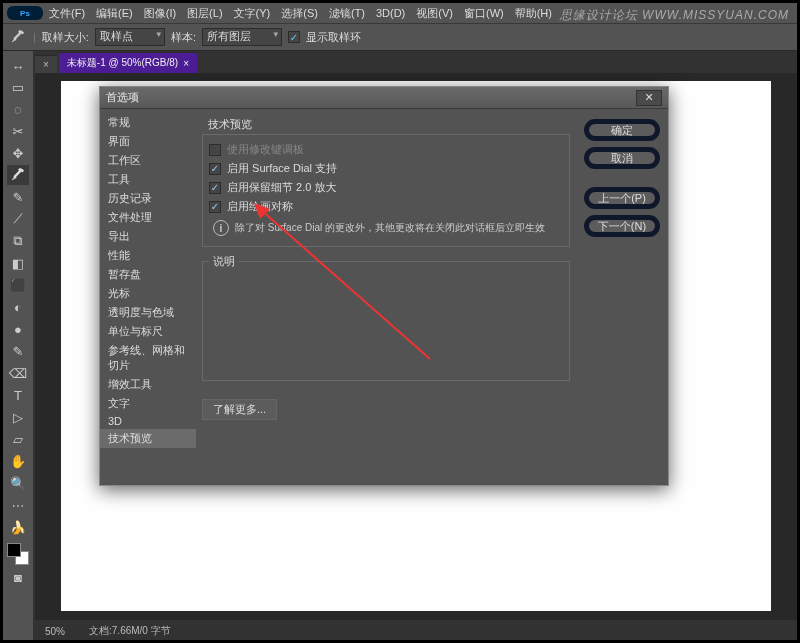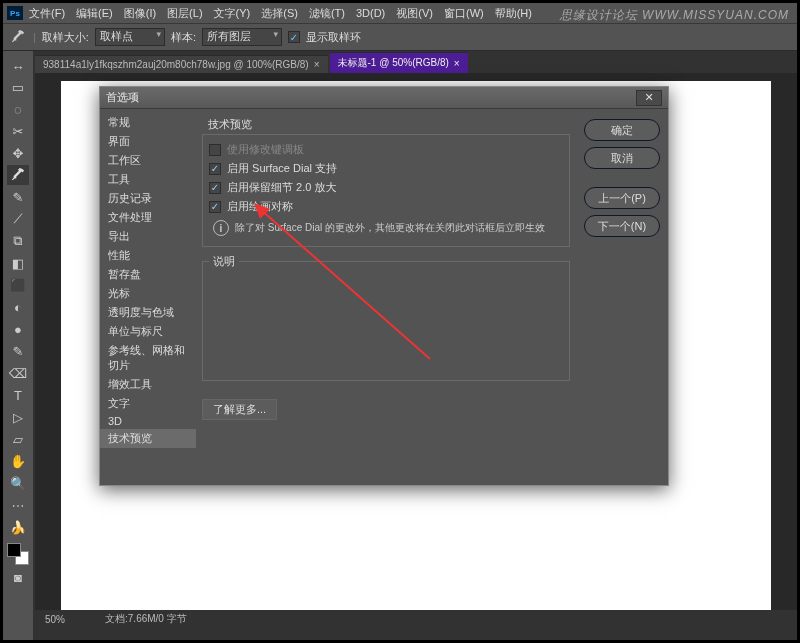--- a/index.html
+++ b/index.html
@@ -1,39 +1,39 @@
 <!DOCTYPE html>
 <html><head>
 <meta charset="utf-8">
 <style>
   * { box-sizing: border-box; margin: 0; padding: 0; font-family: "Microsoft YaHei", Arial, sans-serif; }
   body { width: 800px; height: 643px; background: #000; overflow: hidden; position: relative; }
   .app { width: 796px; height: 639px; margin: 2px; background: #323232; position: relative; border: 1px solid #000; }
   .menubar { height: 20px; background: #535353; display: flex; align-items: center; font-size: 11px; color: #ddd; padding: 0 4px; }
-  .ps-icon { width: 16px; height: 14px; background: #001e36; color: #31a8ff; font-size: 8px; font-weight: bold; display: flex; align-items: center; justify-content: center; margin-right: 6px; border-radius: 0; }
+  .ps-icon { width: 36px; height: 14px; background: #001e36; color: #31a8ff; font-size: 8px; font-weight: bold; display: flex; align-items: center; justify-content: center; margin-right: 6px; border-radius: 6px; }
   .menubar span.menu { margin-right: 11px; cursor: default; }
   .optbar { height: 28px; background: #535353; border-top: 1px solid #383838; border-bottom: 1px solid #2a2a2a; display: flex; align-items: center; padding: 0 6px; font-size: 11px; color: #ddd; gap: 6px; }
   .eyedrop-icon { width: 18px; height: 18px; display: flex; align-items: center; justify-content: center; color: #ccc; }
   .opt-lbl { white-space: nowrap; }
   .opt-sel { background: #454545; border: 1px solid #2c2c2c; color: #ddd; height: 18px; padding: 0 16px 0 4px; font-size: 11px; position: relative; }
   .opt-sel::after { content: "▾"; position: absolute; right: 3px; font-size: 9px; color: #aaa; }
   .opt-chk { width: 12px; height: 12px; background: #454545; border: 1px solid #2c2c2c; display: inline-flex; align-items: center; justify-content: center; color: #6cf; font-size: 10px; }
   .tabbar { height: 22px; background: #323232; display: flex; align-items: flex-end; font-size: 10px; color: #bbb; padding-left: 32px; }
   .tab { background: #3f3f3f; padding: 3px 8px; margin-right: 2px; display: flex; align-items: center; gap: 5px; border-top: 1px solid #2a2a2a; }
   .tab.active { background: #4c1d95; color: #eee; }
   .tab .x { font-size: 10px; }
   .workarea { position: absolute; left: 32px; top: 70px; right: 0; bottom: 20px; background: #282828; }
   .canvas { position: absolute; left: 26px; top: 8px; width: 710px; height: 530px; background: #fff; }
   .toolbar { position: absolute; left: 0; top: 48px; width: 30px; bottom: 0; background: #535353; display: flex; flex-direction: column; align-items: center; padding-top: 4px; gap: 2px; }
   .tool { width: 22px; height: 20px; display: flex; align-items: center; justify-content: center; color: #ccc; font-size: 13px; }
   .tool.sel { background: #3a3a3a; }
   .swatch { width: 22px; height: 22px; position: relative; margin-top: 4px; }
   .sw-fg { position: absolute; width: 14px; height: 14px; background: #000; border: 1px solid #888; left: 0; top: 0; }
   .sw-bg { position: absolute; width: 14px; height: 14px; background: #fff; border: 1px solid #888; right: 0; bottom: 0; }
-  .statusbar { position: absolute; left: 32px; right: 0; bottom: 12px; height: 18px; background: #323232; display: flex; align-items: center; font-size: 10px; color: #bbb; padding-left: 10px; gap: 40px; }
+  .statusbar { position: absolute; left: 32px; right: 0; bottom: 0; height: 18px; background: #323232; display: flex; align-items: center; font-size: 10px; color: #bbb; padding-left: 10px; gap: 24px; }
   .watermark { position: absolute; top: 4px; right: 8px; font-size: 12px; color: #aaa; font-style: italic; letter-spacing: 1px; pointer-events: none; }
   
   .dialog { position: absolute; left: 96px; top: 83px; width: 570px; height: 400px; background: #535353; border: 1px solid #888; box-shadow: 0 4px 18px rgba(0,0,0,.6); display: flex; flex-direction: column; }
   .dlg-title { height: 22px; background: linear-gradient(#6a6a6a,#585858); border-bottom: 1px solid #3a3a3a; display: flex; align-items: center; padding: 8px 6px; font-size: 11px; color: #eee; justify-content: space-between; }
   .dlg-close { width: 26px; height: 16px; background: #4a4a4a; border: 1px solid #333; display: flex; align-items: center; justify-content: center; font-size: 11px; color: #ddd; }
   .dlg-body { flex: 1; display: flex; position: relative; }
   .dlg-nav { width: 96px; padding: 4px 0; font-size: 11px; color: #ddd; }
   .dlg-nav div { padding: 2px 8px; cursor: default; }
   .dlg-nav div.sel { background: #6b6b6b; }
   .dlg-main { flex: 1; padding: 8px 6px; font-size: 11px; color: #ddd; position: relative; }
@@ -42,21 +42,21 @@
   .group-box::before { content: ""; position: absolute; top: 0; left: 0; right: 0; border-top: 1px solid #6a6a6a; }
   .chk-row { display: flex; align-items: center; gap: 6px; margin: 4px 0; text-align: right; }
   .chkbox { width: 12px; height: 12px; background: #454545; border: 1px solid #2c2c2c; display: flex; align-items: center; justify-content: center; font-size: 10px; color: #9cf; }
   .disabled { color: #888; }
   .info-row { display: flex; align-items: center; gap: 6px; margin: 6px 0 2px 4px; color: #ccc; font-size: 10px; }
   .info-icon { width: 16px; height: 16px; border: 1.5px solid #bbb; border-radius: 50%; display: flex; align-items: center; justify-content: center; font-size: 10px; font-weight: bold; }
   .desc-box { border: 1px solid #6a6a6a; height: 120px; margin-top: 14px; position: relative; }
   .desc-lbl { position: absolute; top: -8px; left: 6px; background: #535353; padding: 0 4px; font-size: 11px; }
   .more-btn { margin-top: 18px; border: 1px solid #666; background: #5c5c5c; padding: 2px 10px; font-size: 11px; color: #ddd; display: inline-block; }
   .dlg-side { width: 92px; padding: 10px 8px; display: flex; flex-direction: column; gap: 6px; }
-  .dlg-btn { height: 22px; background: #5c5c5c; border: 1px solid #0f172a; border-radius: 11px; color: #ddd; font-size: 11px; display: flex; align-items: center; justify-content: center; }
+  .dlg-btn { height: 22px; background: #5c5c5c; border: 5px solid #0f172a; border-radius: 11px; color: #ddd; font-size: 11px; display: flex; align-items: center; justify-content: center; }
   .arrow { position: absolute; width: 220px; height: 180px; pointer-events: none; overflow: visible; }
 </style>
 </head>
 <body>
 
 <div class="app">
   <div class="menubar">
     <div class="ps-icon">Ps</div>
     <span class="menu">文件(F)</span>
     <span class="menu">编辑(E)</span>
@@ -81,21 +81,20 @@
     <span class="opt-lbl">取样大小:</span>
     <span class="opt-sel" style="width:70px">取样点</span>
     <span class="opt-lbl">样本:</span>
     <span class="opt-sel" style="width:80px">所有图层</span>
     <span class="opt-chk">✓</span>
     <span class="opt-lbl">显示取样环</span>
   </div>
 
   <div class="tabbar">
     <div class="tab">
-      <span>938114a1ly1fkqszhm2auj20m80ch78w.jpg @ 100%(RGB/8)</span>
       <span class="x">×</span>
     </div>
     <div class="tab active">
       <span>未标题-1 @ 50%(RGB/8)</span>
       <span class="x">×</span>
     </div>
   </div>
 
   <div class="toolbar">
     <div class="tool">↔</div>

